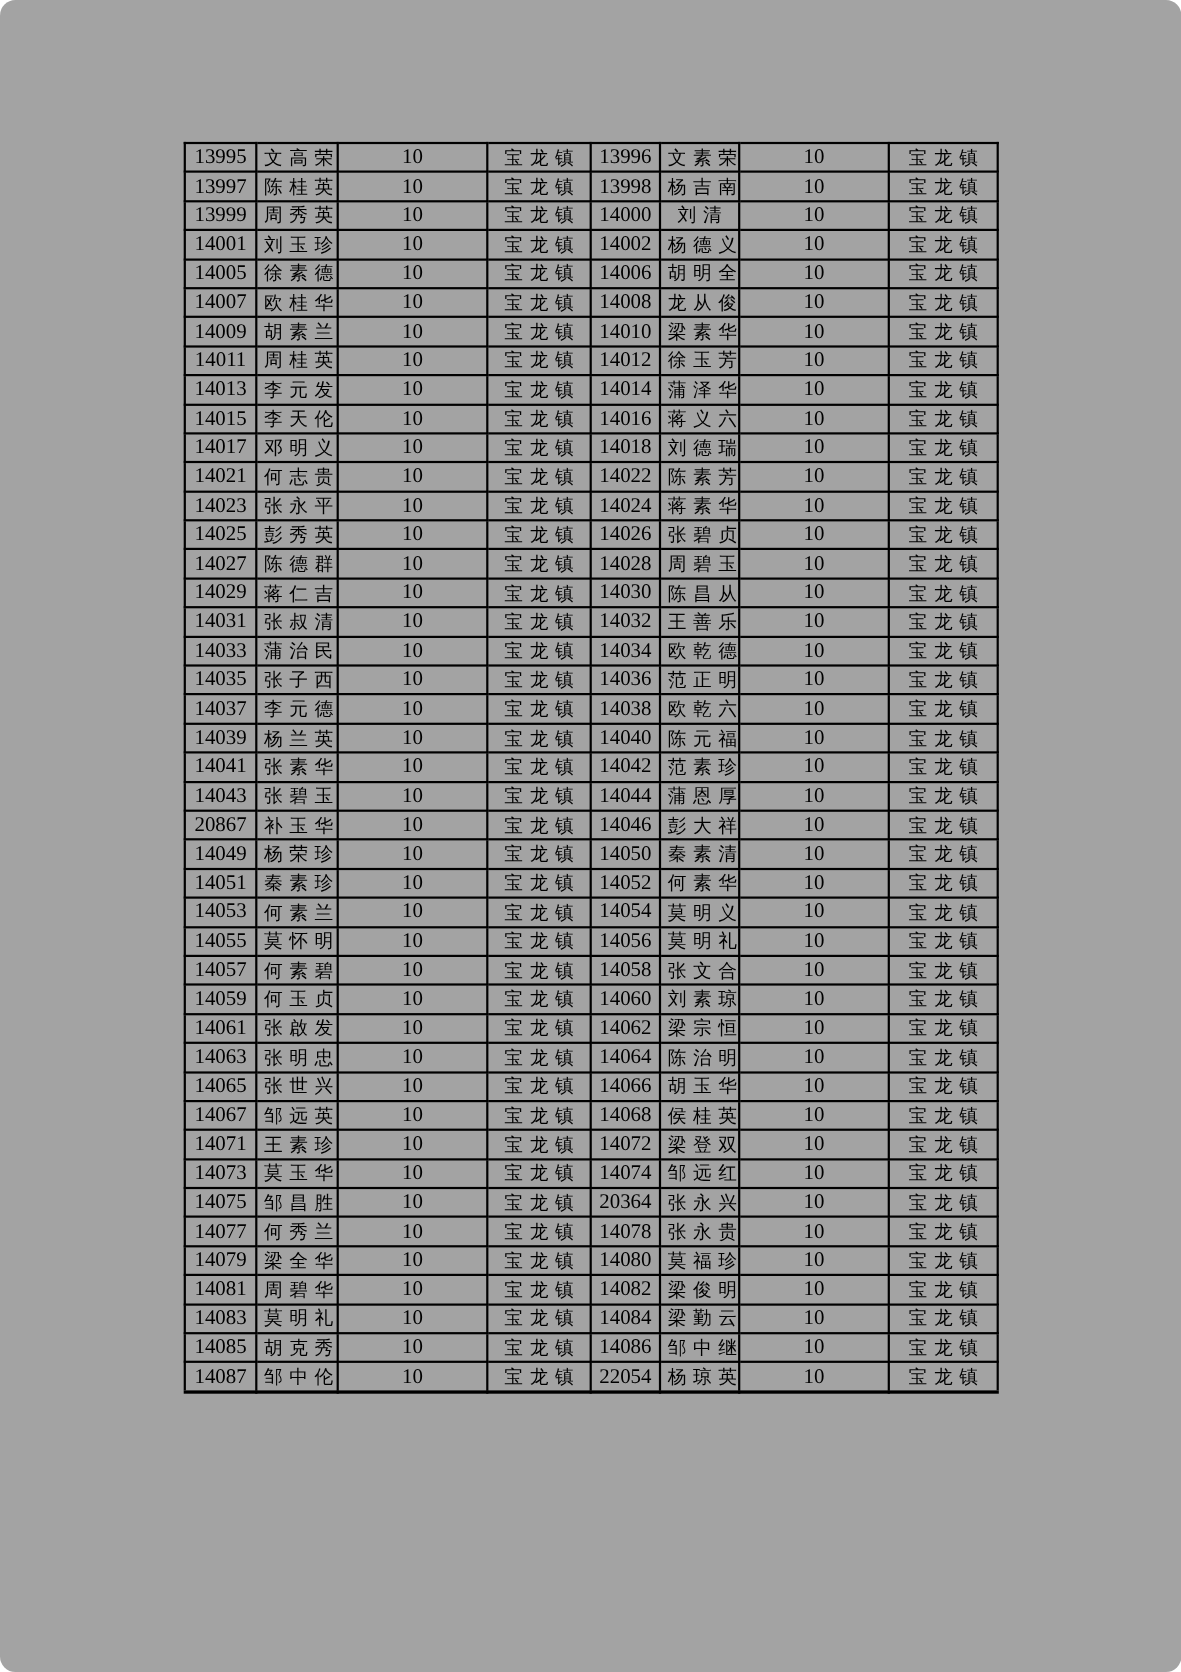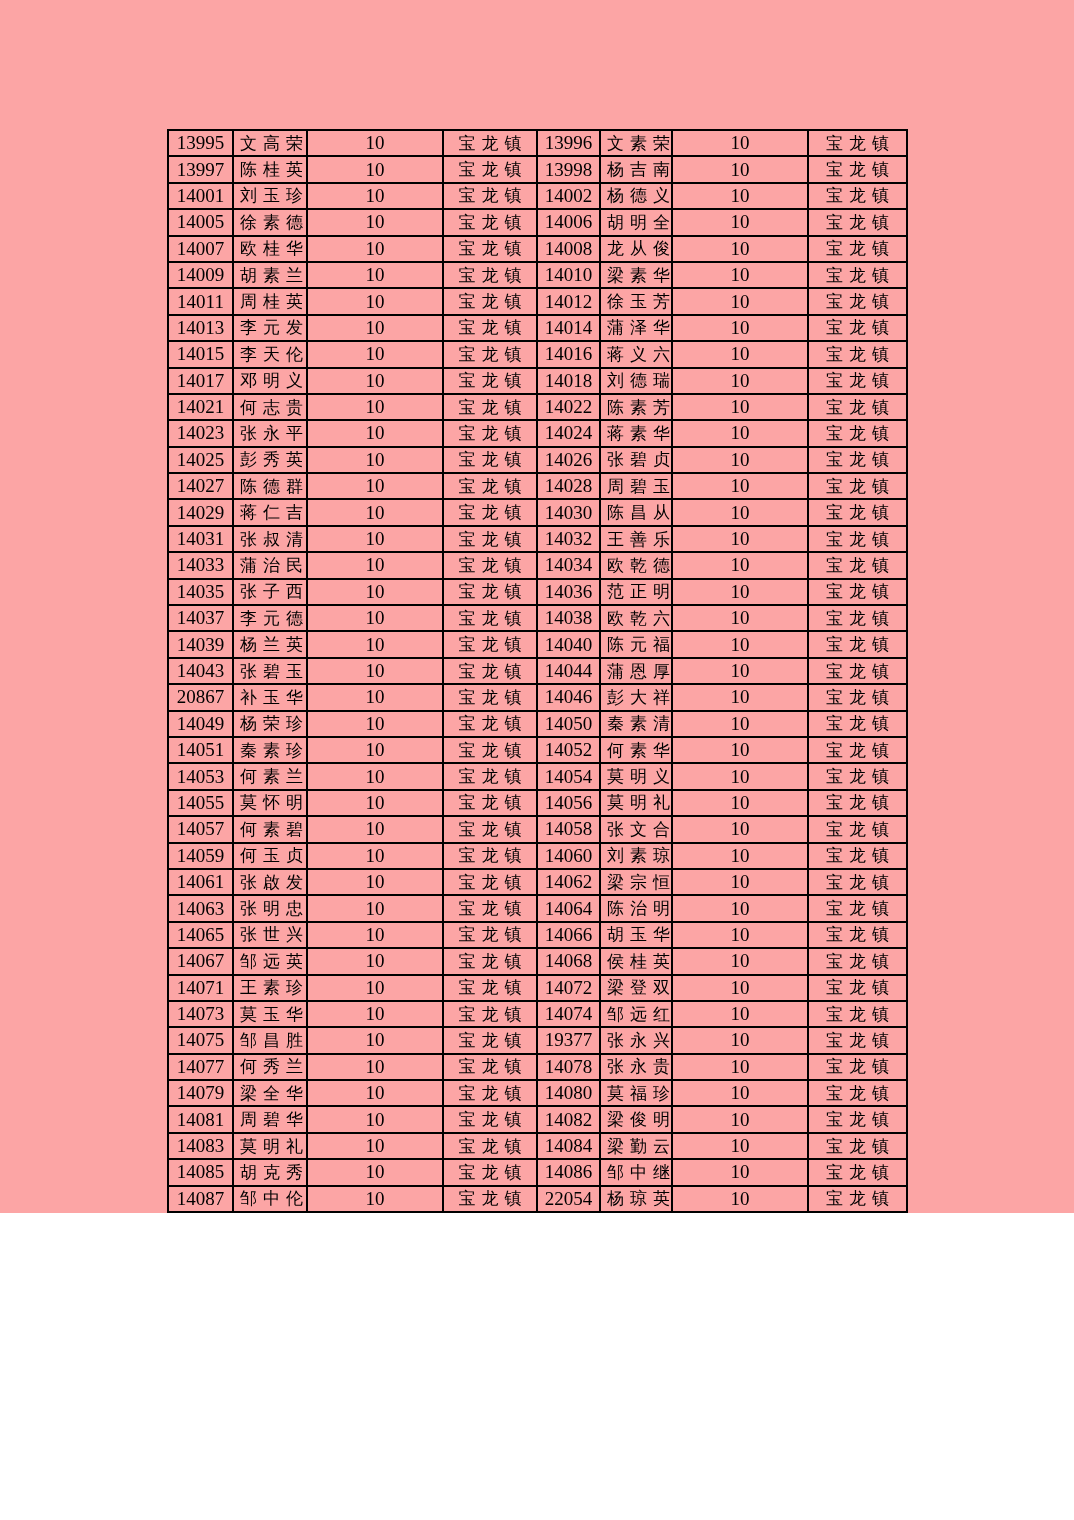--- a/index.html
+++ b/index.html
@@ -9,23 +9,24 @@
     width: 1074px;
     height: 1520px;
     position: relative;
     font-family: "Liberation Serif", "DejaVu Serif", serif;
     color: #000000;
   }
   .page {
     position: absolute;
     left: 0; top: 0;
     width: 1074px;
-    height: 1213px;
-    background: #fca5a5;
+    height: 1520px;
+    background: #a3a3a3;
     overflow: hidden;
+    border-radius: 14px;
   }
   table.records {
     position: absolute;
     left: 167px;
     top: 129px;
     width: 739px;
     border-collapse: collapse;
     table-layout: fixed;
     border: 2px solid #000000;
     border-bottom-width: 3px;
@@ -79,20 +80,30 @@
           <td class="num">13997</td>
           <td class="cjk">陈桂英</td>
           <td class="num">10</td>
           <td class="cjk">宝龙镇</td>
           <td class="num">13998</td>
           <td class="cjk">杨吉南</td>
           <td class="num">10</td>
           <td class="cjk">宝龙镇</td>
         </tr>
         <tr>
+          <td class="num">13999</td>
+          <td class="cjk">周秀英</td>
+          <td class="num">10</td>
+          <td class="cjk">宝龙镇</td>
+          <td class="num">14000</td>
+          <td class="cjk">刘清</td>
+          <td class="num">10</td>
+          <td class="cjk">宝龙镇</td>
+        </tr>
+        <tr>
           <td class="num">14001</td>
           <td class="cjk">刘玉珍</td>
           <td class="num">10</td>
           <td class="cjk">宝龙镇</td>
           <td class="num">14002</td>
           <td class="cjk">杨德义</td>
           <td class="num">10</td>
           <td class="cjk">宝龙镇</td>
         </tr>
         <tr>
@@ -259,20 +270,30 @@
           <td class="num">14039</td>
           <td class="cjk">杨兰英</td>
           <td class="num">10</td>
           <td class="cjk">宝龙镇</td>
           <td class="num">14040</td>
           <td class="cjk">陈元福</td>
           <td class="num">10</td>
           <td class="cjk">宝龙镇</td>
         </tr>
         <tr>
+          <td class="num">14041</td>
+          <td class="cjk">张素华</td>
+          <td class="num">10</td>
+          <td class="cjk">宝龙镇</td>
+          <td class="num">14042</td>
+          <td class="cjk">范素珍</td>
+          <td class="num">10</td>
+          <td class="cjk">宝龙镇</td>
+        </tr>
+        <tr>
           <td class="num">14043</td>
           <td class="cjk">张碧玉</td>
           <td class="num">10</td>
           <td class="cjk">宝龙镇</td>
           <td class="num">14044</td>
           <td class="cjk">蒲恩厚</td>
           <td class="num">10</td>
           <td class="cjk">宝龙镇</td>
         </tr>
         <tr>
@@ -403,21 +424,21 @@
           <td class="num">14074</td>
           <td class="cjk">邹远红</td>
           <td class="num">10</td>
           <td class="cjk">宝龙镇</td>
         </tr>
         <tr>
           <td class="num">14075</td>
           <td class="cjk">邹昌胜</td>
           <td class="num">10</td>
           <td class="cjk">宝龙镇</td>
-          <td class="num">19377</td>
+          <td class="num">20364</td>
           <td class="cjk">张永兴</td>
           <td class="num">10</td>
           <td class="cjk">宝龙镇</td>
         </tr>
         <tr>
           <td class="num">14077</td>
           <td class="cjk">何秀兰</td>
           <td class="num">10</td>
           <td class="cjk">宝龙镇</td>
           <td class="num">14078</td>

